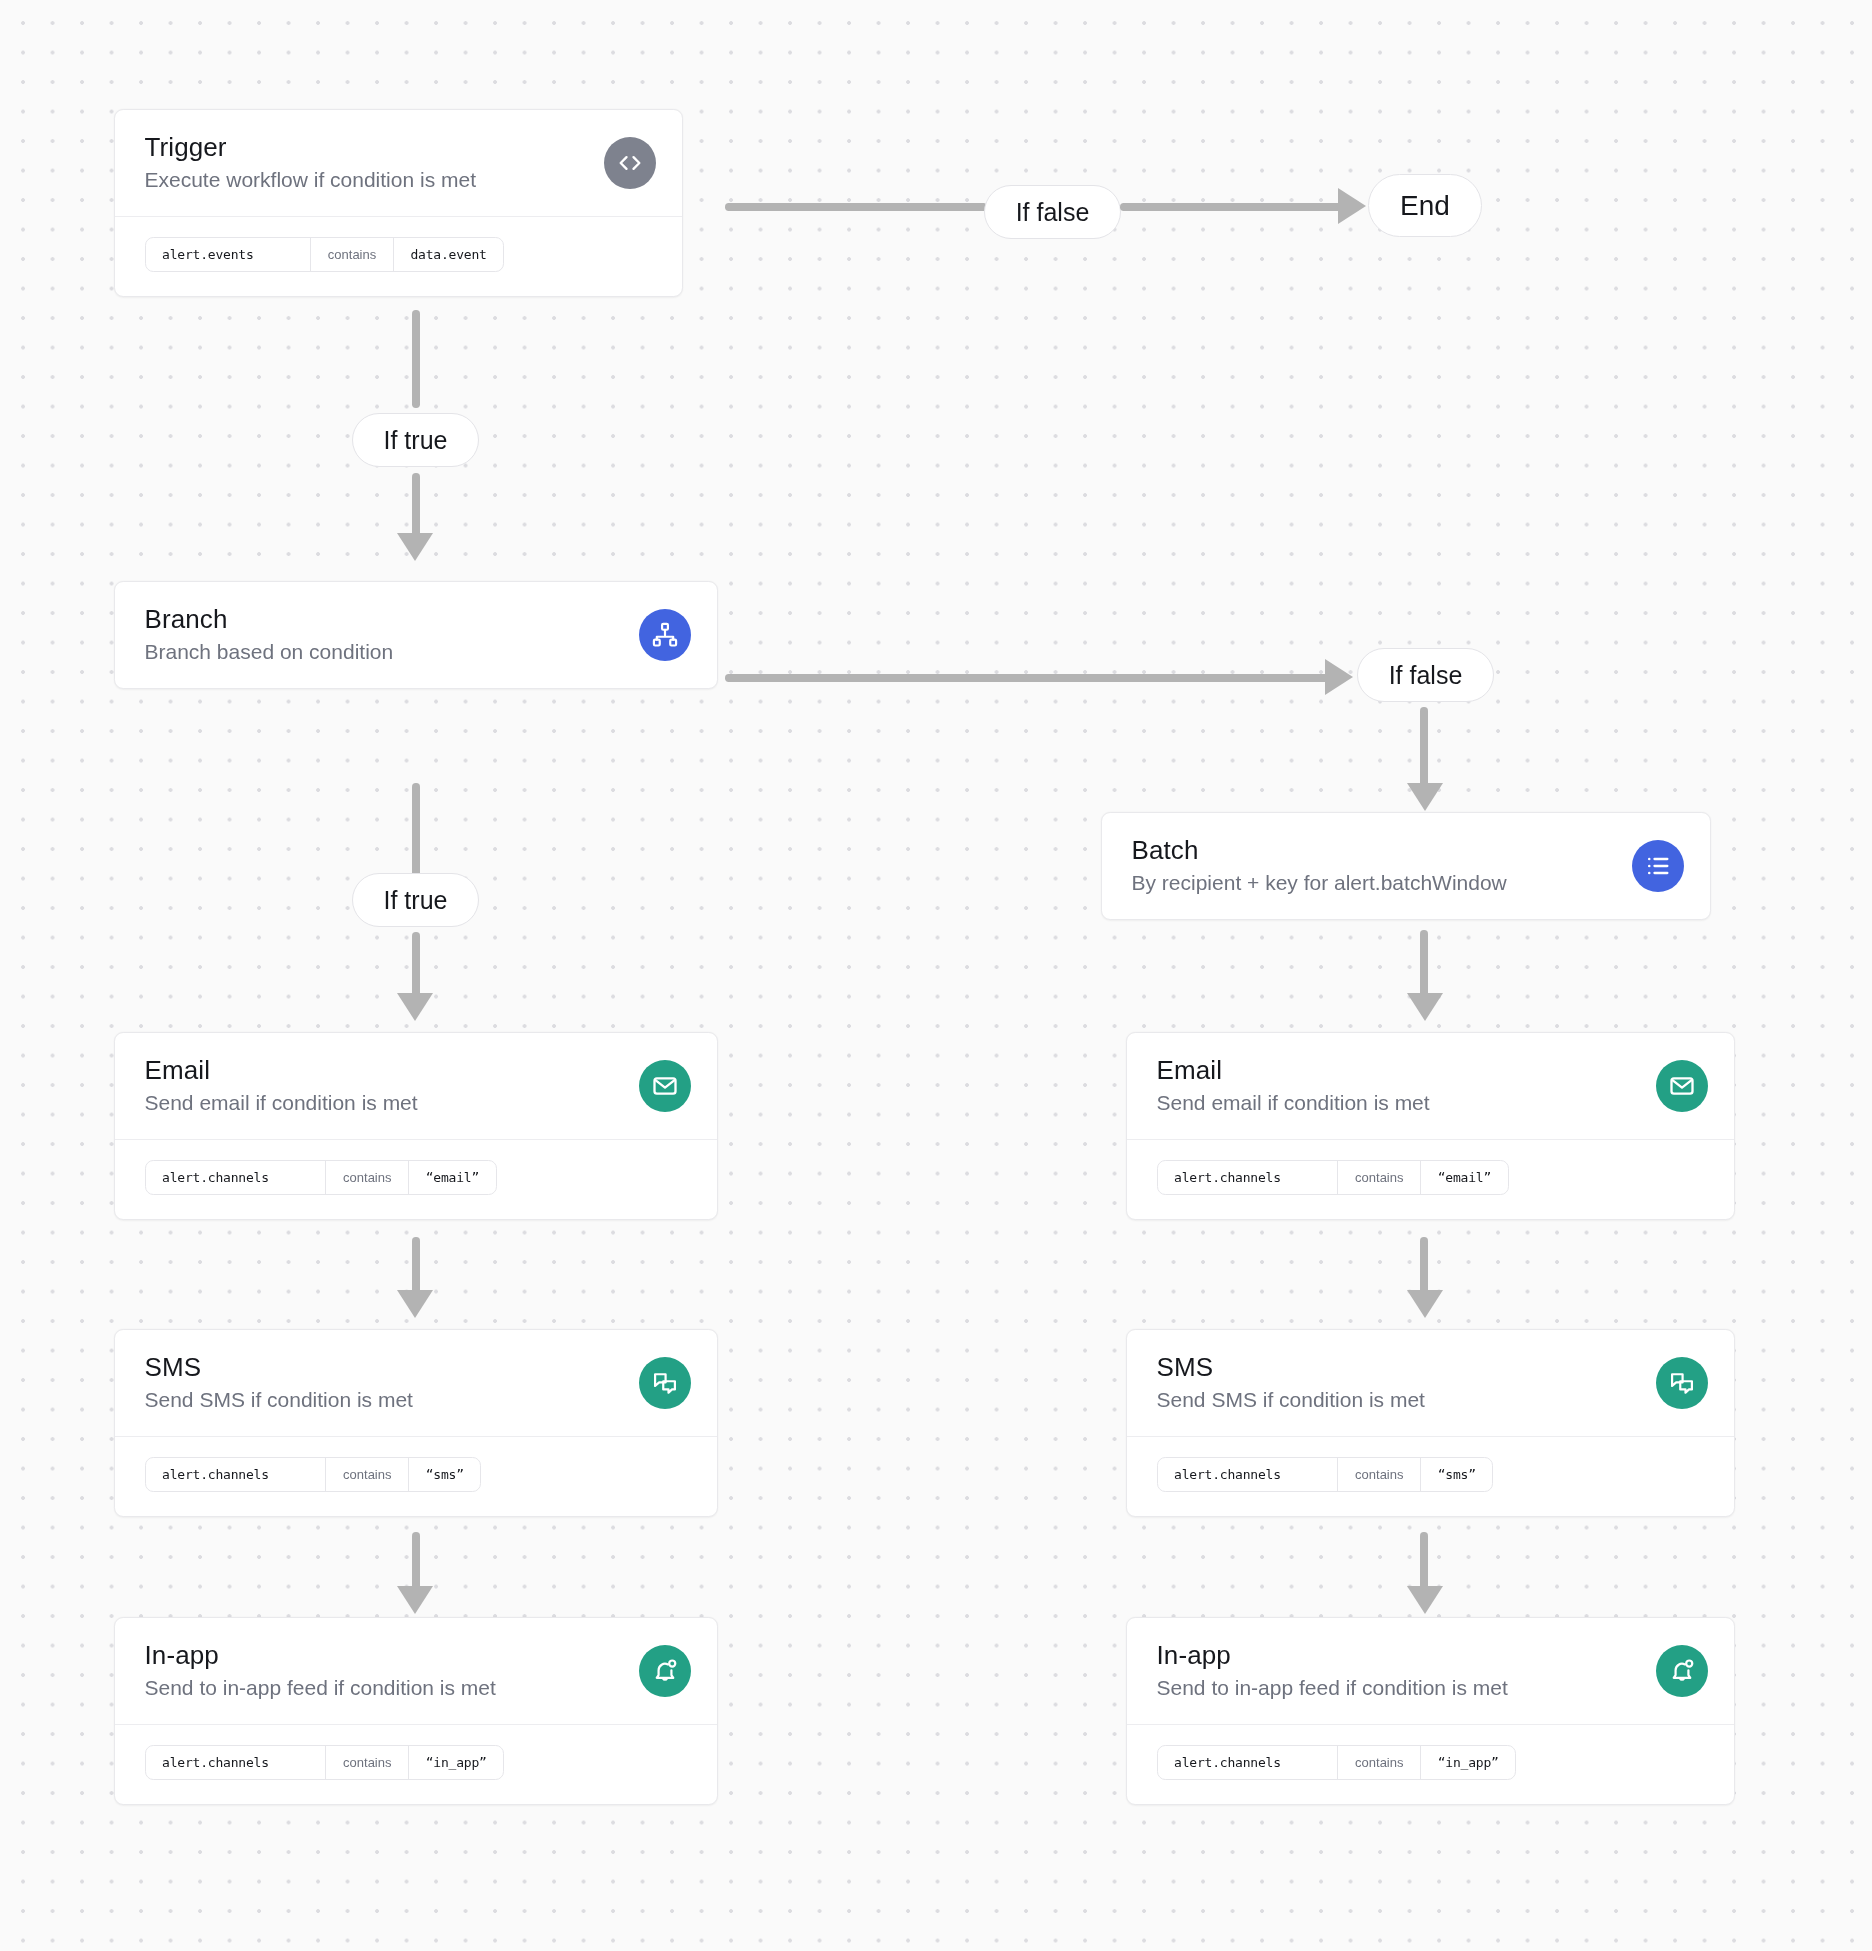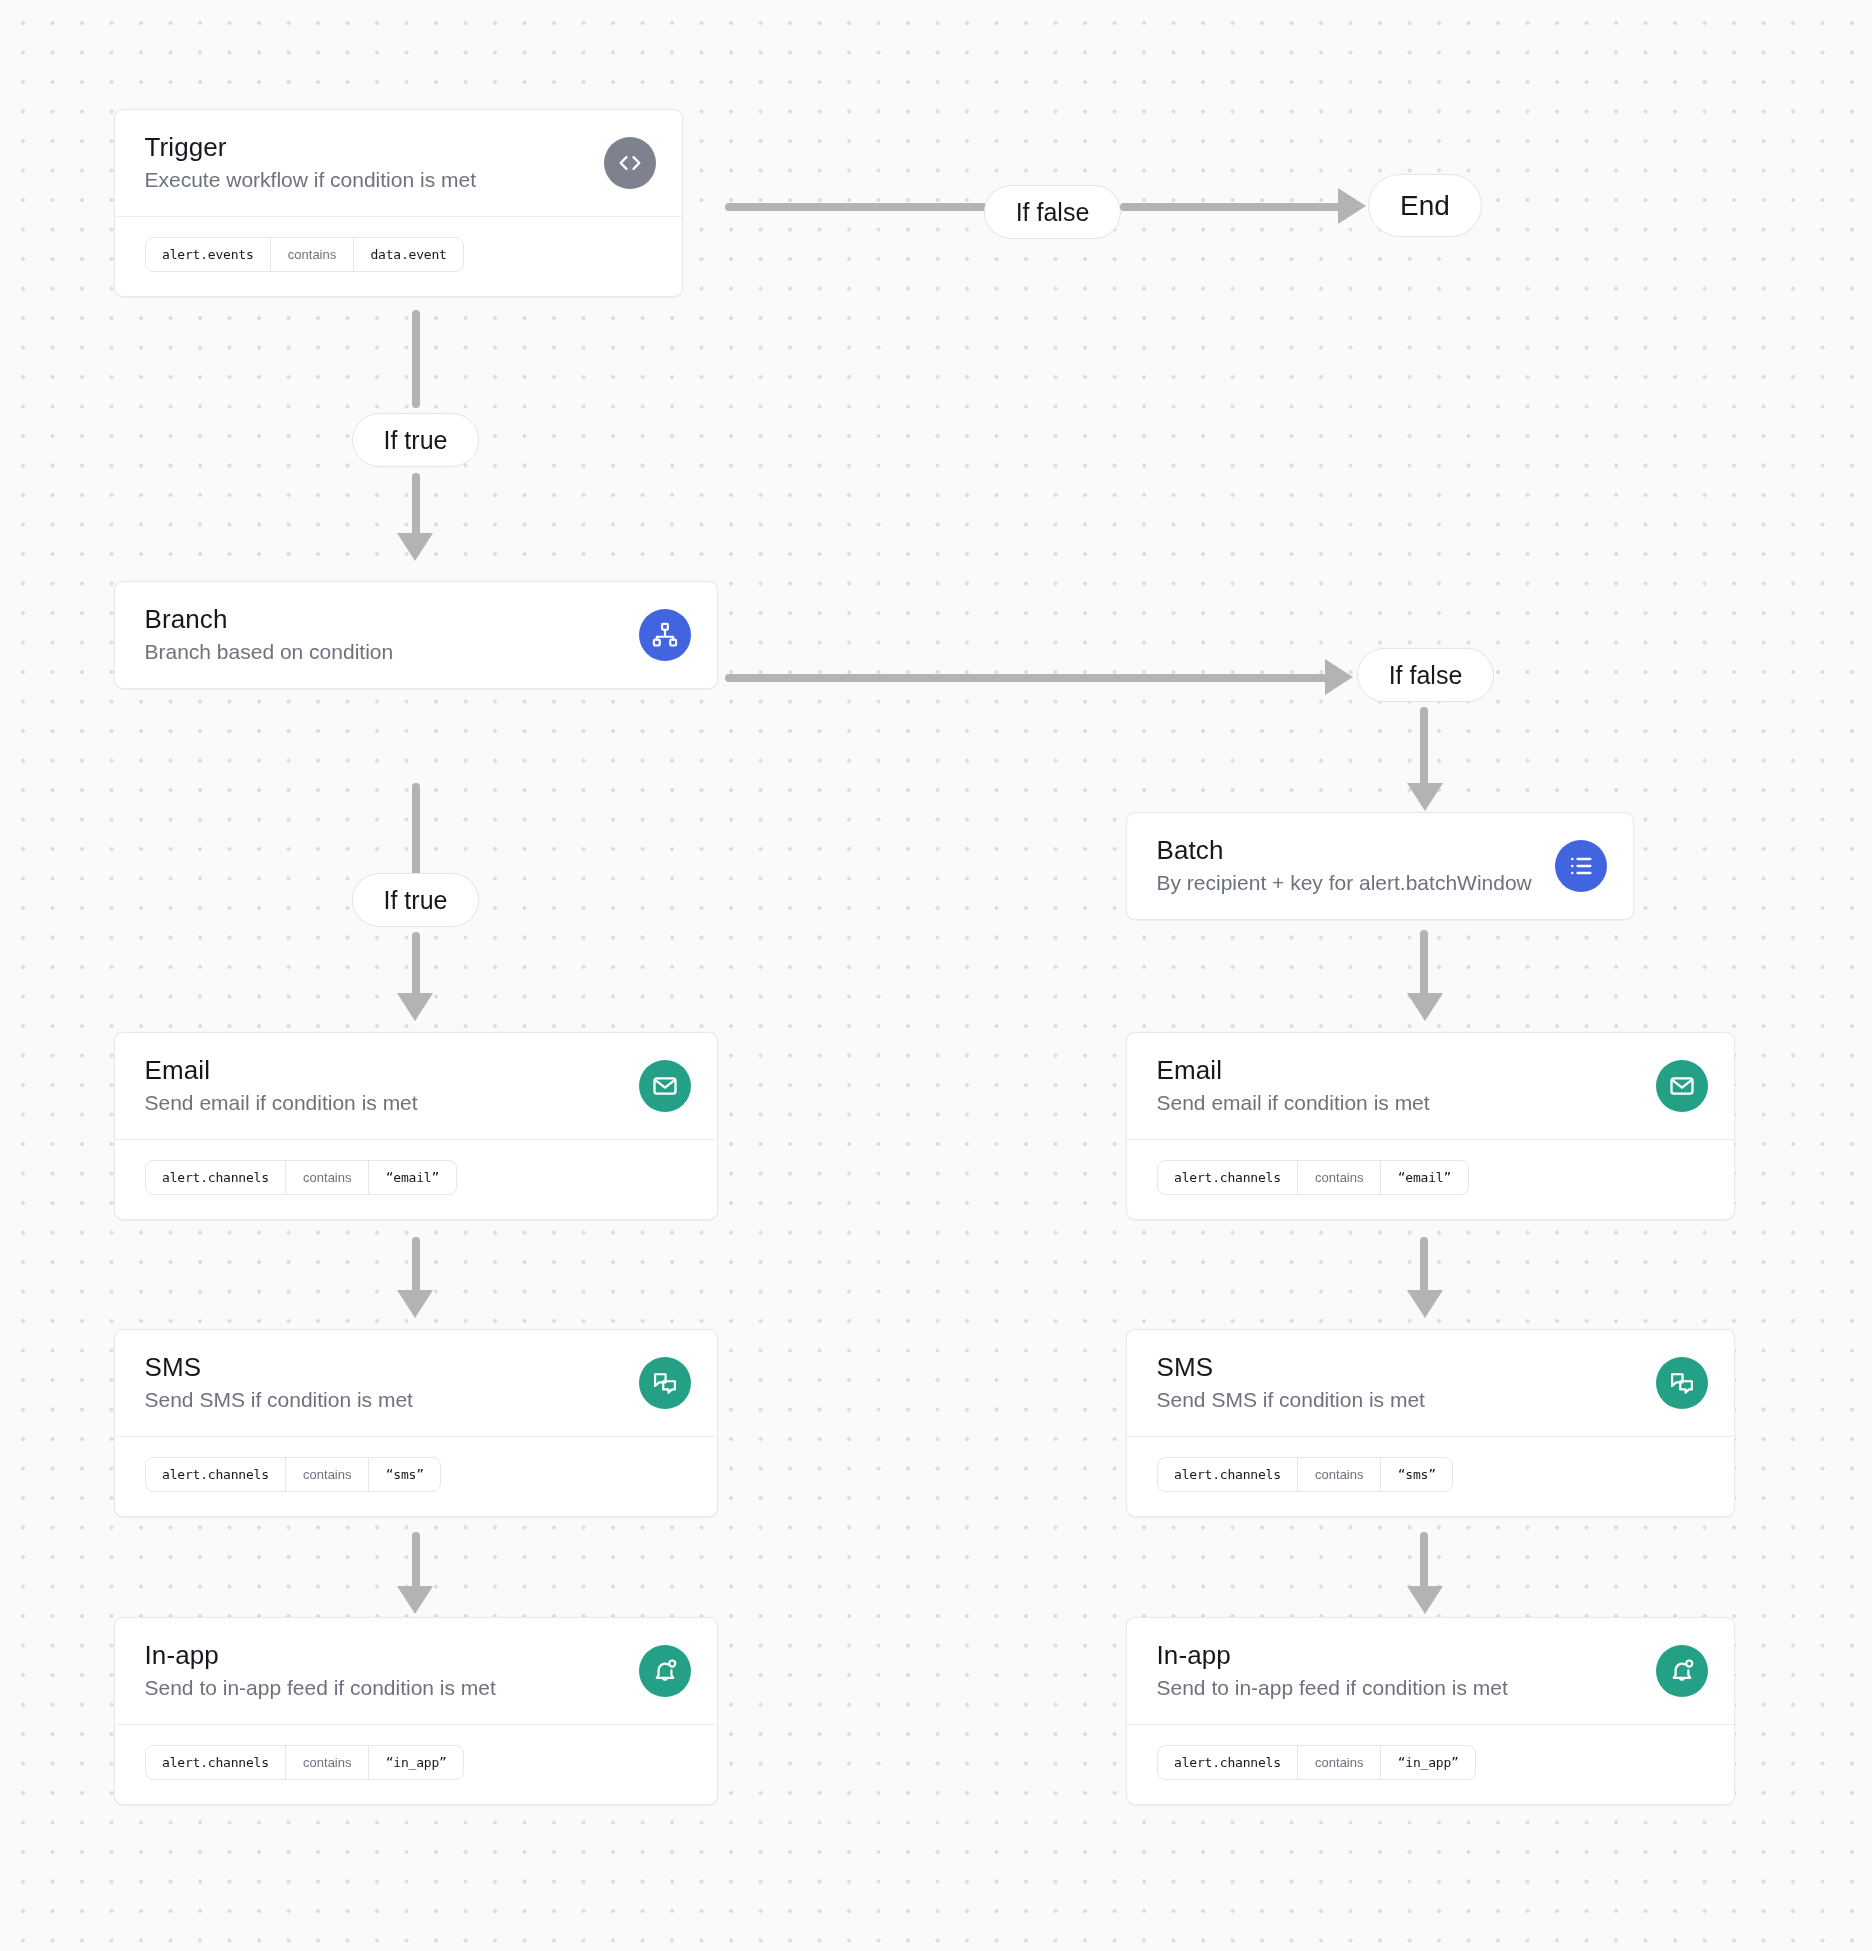--- a/index.html
+++ b/index.html
@@ -98,20 +98,21 @@
   .cond-field, .cond-value {
     font-family: "DejaVu Sans Mono", monospace;
     color: #16181d;
     letter-spacing: -0.2px;
   }
   .cond-op {
     font-family: "Liberation Sans", sans-serif;
     color: #6e727e;
     border-left: 0.9px solid #e6e6ea;
     border-right: 0.9px solid #e6e6ea;
+    margin-left: 40px;
   }
 
   
   .pill {
     position: absolute;
     background: #ffffff;
     border: 0.9px solid #e4e4e8;
     border-radius: 922px;
     display: flex;
     align-items: center;
@@ -210,21 +211,21 @@
   <div class="arrow-right" style="left:1325px; top:659px;"></div>
   <div class="pill" style="left:1357px; top:648px; width:137px; height:54px;">If false</div>
   <div class="conn-v" style="left:1420px; top:707px; height:81px;"></div>
   <div class="arrow-down" style="left:1407px; top:783px;"></div>
 
   <div class="conn-v" style="left:412px; top:783px; height:102px;"></div>
   <div class="pill" style="left:352px; top:873px; width:127px; height:54px;">If true</div>
   <div class="conn-v" style="left:412px; top:932px; height:65px;"></div>
   <div class="arrow-down" style="left:397px; top:993px;"></div>
 
-  <div class="node-card" style="left:1126px; top:812px; width:508px;">
+  <div class="node-card" style="left:1101px; top:812px; width:610px;">
     <div class="card-head">
       <div class="card-head-text">
         <div class="card-title">Batch</div>
         <div class="card-sub">By recipient + key for alert.batchWindow</div>
       </div>
       <div class="icon-badge badge-blue">
         <svg width="28" height="28" viewBox="0 0 24 24" fill="none" stroke="#ffffff" stroke-width="2" stroke-linecap="round">
           <path d="M9 6h11M9 12h11M9 18h11"></path>
           <circle cx="4.5" cy="6" r="1.1" fill="#ffffff" stroke="none"></circle>
           <circle cx="4.5" cy="12" r="1.1" fill="#ffffff" stroke="none"></circle>

